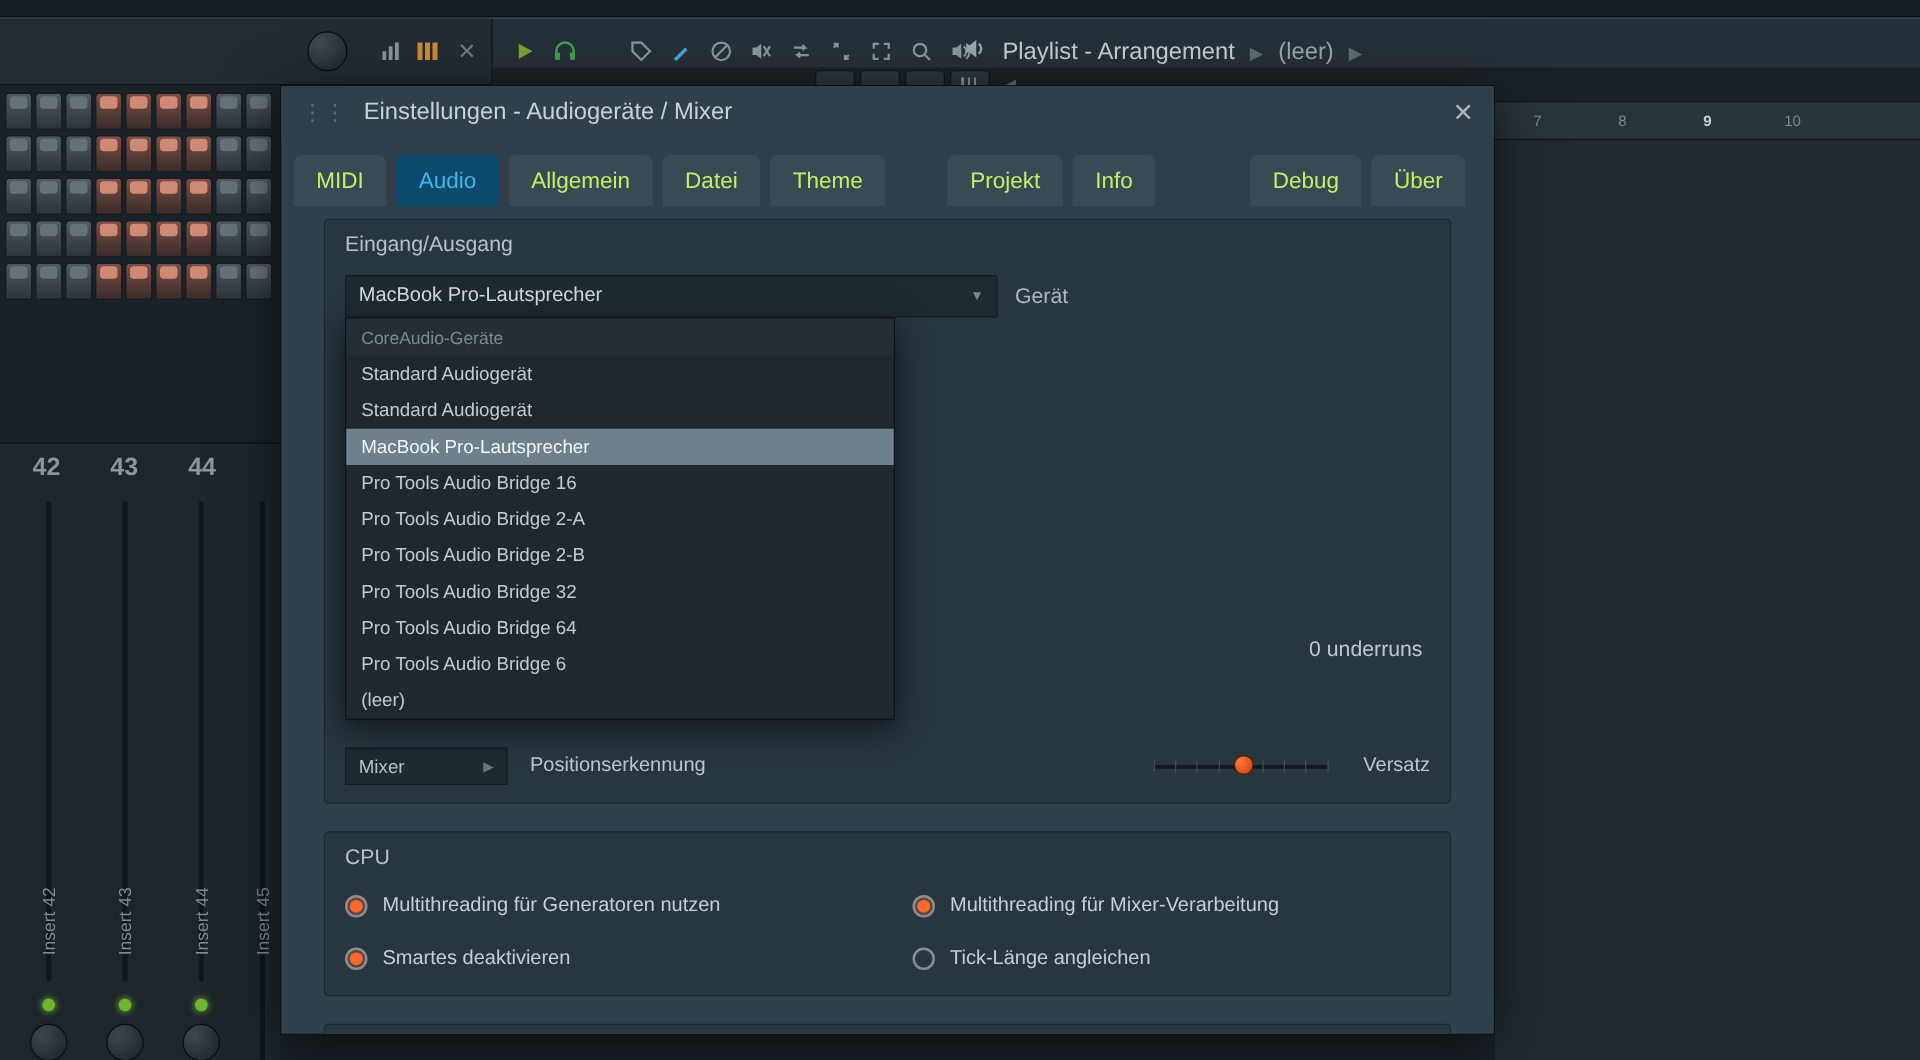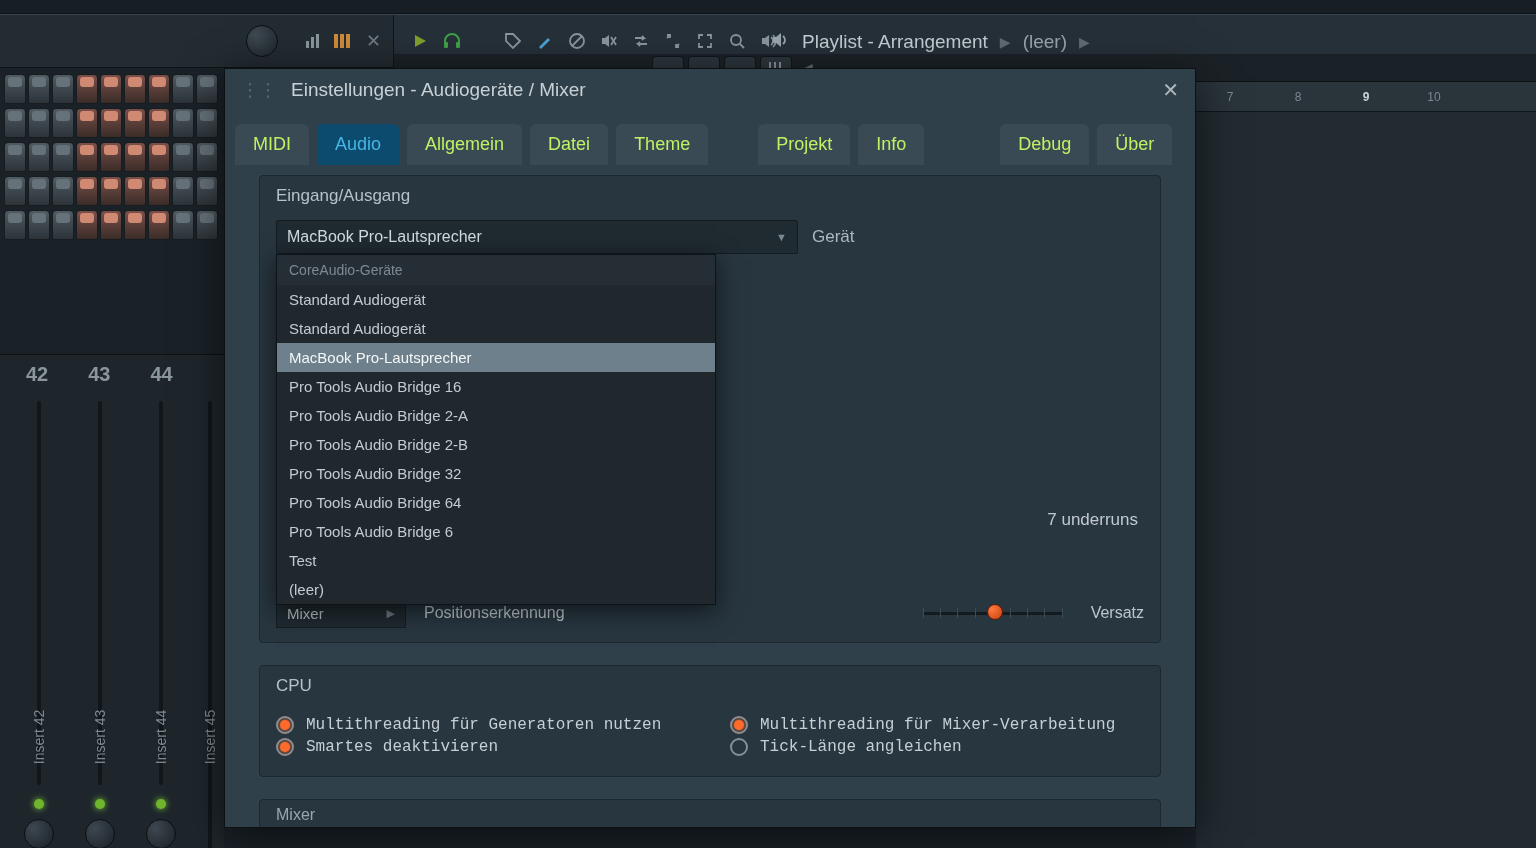--- a/index.html
+++ b/index.html
@@ -98,21 +98,21 @@
   .mixer-dd .caret{margin-left:auto;color:#6a7880;font-size:11px;}
   .slider{width:140px;height:22px;position:relative;}
   .slider-track{position:absolute;top:10px;left:0;right:0;height:3px;background:#141b20;border-radius:2px;}
   .slider-ticks{position:absolute;top:6px;left:0;right:0;height:10px;display:flex;justify-content:space-between;}
   .slider-ticks i{width:1px;height:10px;background:#3e4b53;}
   .slider-knob{position:absolute;top:2px;left:64px;width:16px;height:16px;border-radius:50%;background:radial-gradient(circle at 30% 30%,#ff7a3c,#c73f12);border:1px solid #5a1d06;}
 
   .underruns{position:absolute;right:22px;top:334px;color:#c0c9cf;font-size:17px;}
 
   
-  .cpugrid{display:grid;grid-template-columns:1fr 1fr;gap:4px 40px;padding-top:6px;font-family:Liberation Mono, monospace;}
+  .cpugrid{display:grid;grid-template-columns:1fr 1fr;gap:24px 40px;padding-top:6px;}
   .radio-row{display:flex;align-items:center;gap:12px;color:#c6cfd4;font-size:16px;}
   .radio{width:18px;height:18px;border-radius:50%;border:2px solid #848f96;display:inline-flex;align-items:center;justify-content:center;}
   .radio.on::after{content:"";width:10px;height:10px;border-radius:50%;background:#ff6a2b;box-shadow:0 0 5px #ff7a3c;}
 
   .mixer-label-bottom{color:#9aa6ad;font-size:16px;padding:6px 16px;}
 
 </style>
 </head>
 <body>
 
@@ -363,38 +363,37 @@
               <div class="dd-header">CoreAudio-Geräte</div>
               <div class="dd-item">Standard Audiogerät</div>
               <div class="dd-item">Standard Audiogerät</div>
               <div class="dd-item sel">MacBook Pro-Lautsprecher</div>
               <div class="dd-item">Pro Tools Audio Bridge 16</div>
               <div class="dd-item">Pro Tools Audio Bridge 2-A</div>
               <div class="dd-item">Pro Tools Audio Bridge 2-B</div>
               <div class="dd-item">Pro Tools Audio Bridge 32</div>
               <div class="dd-item">Pro Tools Audio Bridge 64</div>
               <div class="dd-item">Pro Tools Audio Bridge 6</div>
-              <div class="dd-item">Test</div>
               <div class="dd-item">(leer)</div>
             </div>
           </div>
           <span class="devlabel">Gerät</span>
         </div>
 
         <div class="ghost" style="margin-top:8px;">
           <div><span class="rate">44100</span><span>Samplingrate (Hz)</span></div>
           <div style="margin-top:10px;"><span>Mischen im Ausgang</span></div>
           <div><span>1x3 Ausgänge, 0x3 Eingänge verfügbar</span></div>
           <div><span>Ausgang: 7smp, Ausgang + Plugins: 163smp (4ms)</span></div>
           <div style="margin-top:22px;"><span>Puffergröße 512smp (12ms)</span></div>
           <div style="margin-top:60px;"><span>Priorität</span></div>
           <div style="margin-top:16px;"><span>Sichere Überlastungen</span></div>
         </div>
 
-        <span class="underruns">7 underruns</span>
+        <span class="underruns">0 underruns</span>
 
         <div class="pos-row" style="position:absolute;left:16px;bottom:14px;right:16px;">
           <div class="mixer-dd">
             <span>Mixer</span>
             <span class="caret">▶</span>
           </div>
           <span style="color:#bcc6cb;font-size:16px;">Positionserkennung</span>
           <span style="flex:1"></span>
           <div class="slider">
             <div class="slider-track"></div>

